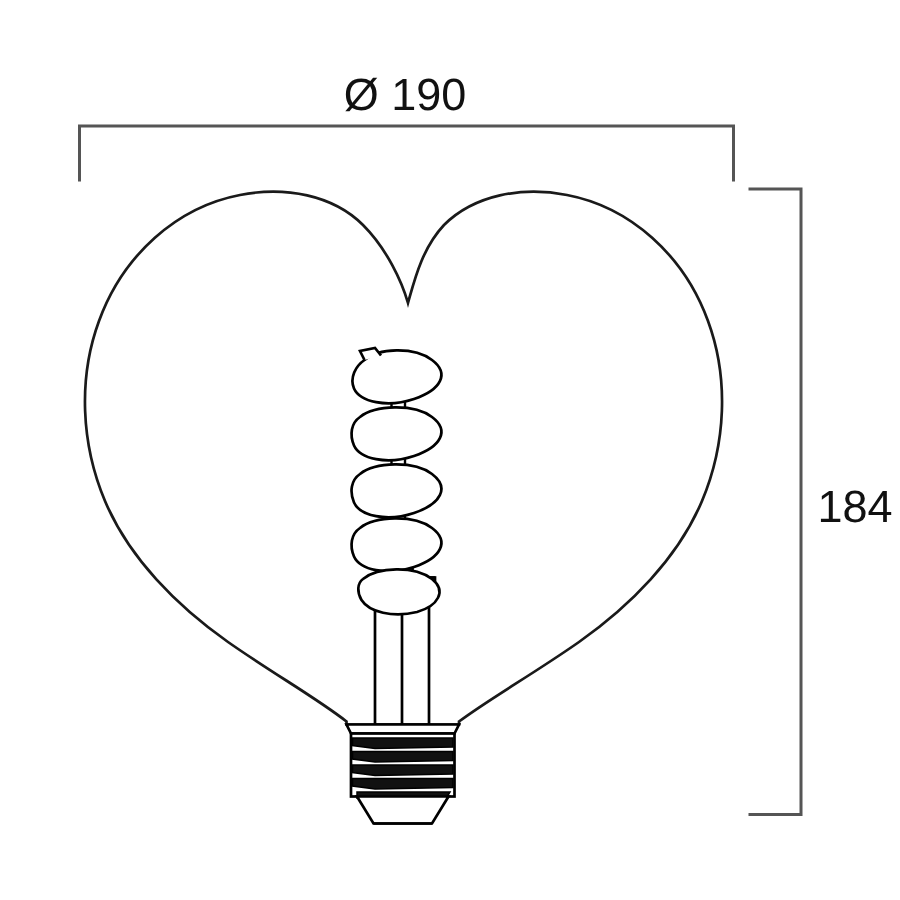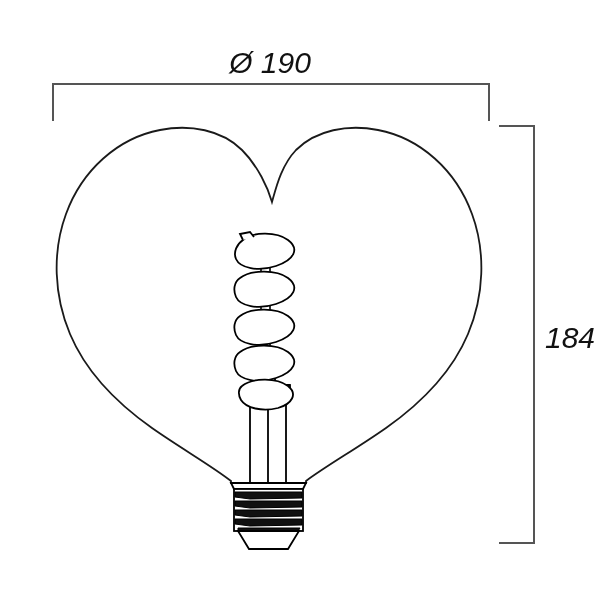--- a/index.html
+++ b/index.html
@@ -7,21 +7,21 @@
   body{
     width:600px;height:600px;
     background:#ffffff;
     font-family:"Liberation Sans", sans-serif;
     overflow:hidden;
     position:relative;
   }
   #drawing-root{
     position:absolute;
     left:0;top:0;
-    width:600px;height:600px;font-style:italic;
+    width:600px;height:600px;
   }
   svg{display:block;}
   .dim-text{
     font-family:"Liberation Sans", sans-serif;
     font-size:30px;
     fill:#111111;
     font-weight:400;
   }
   .dim-line{
     stroke:#555555;

